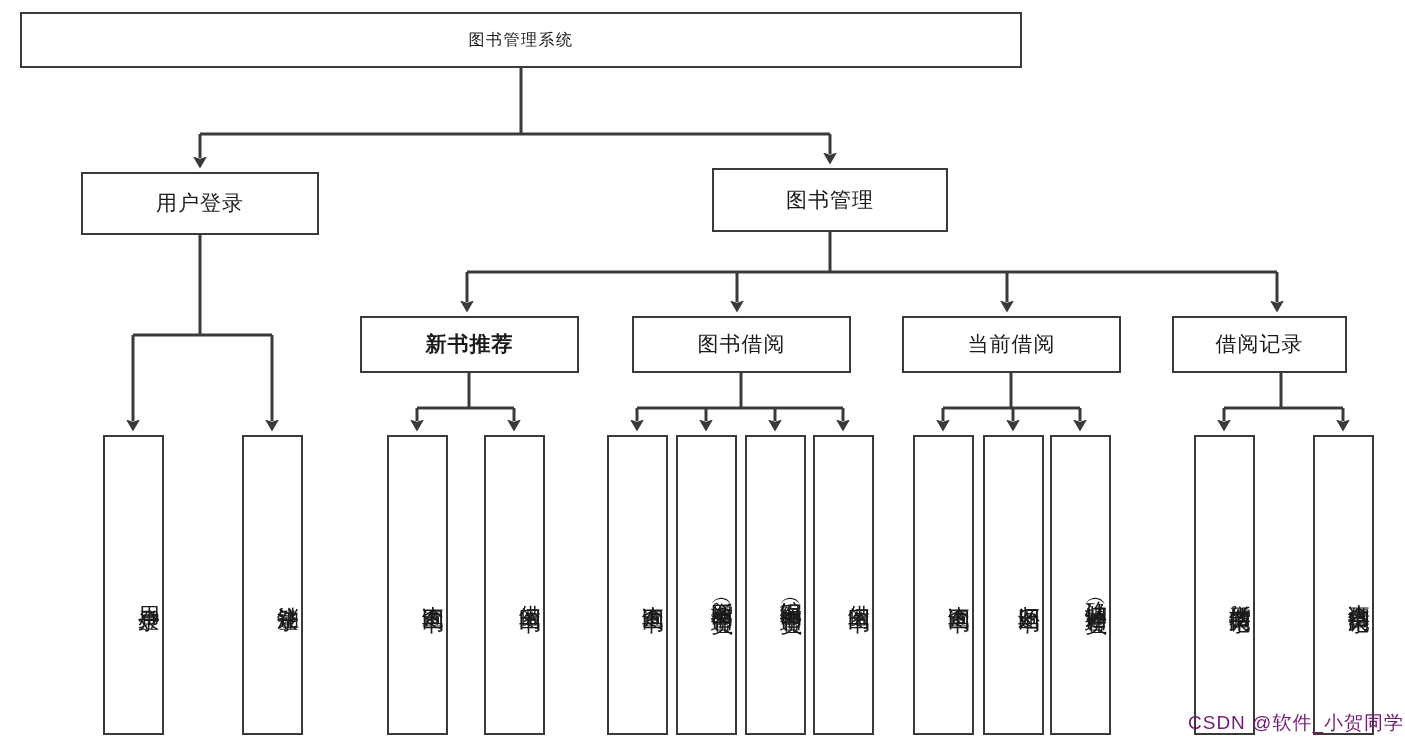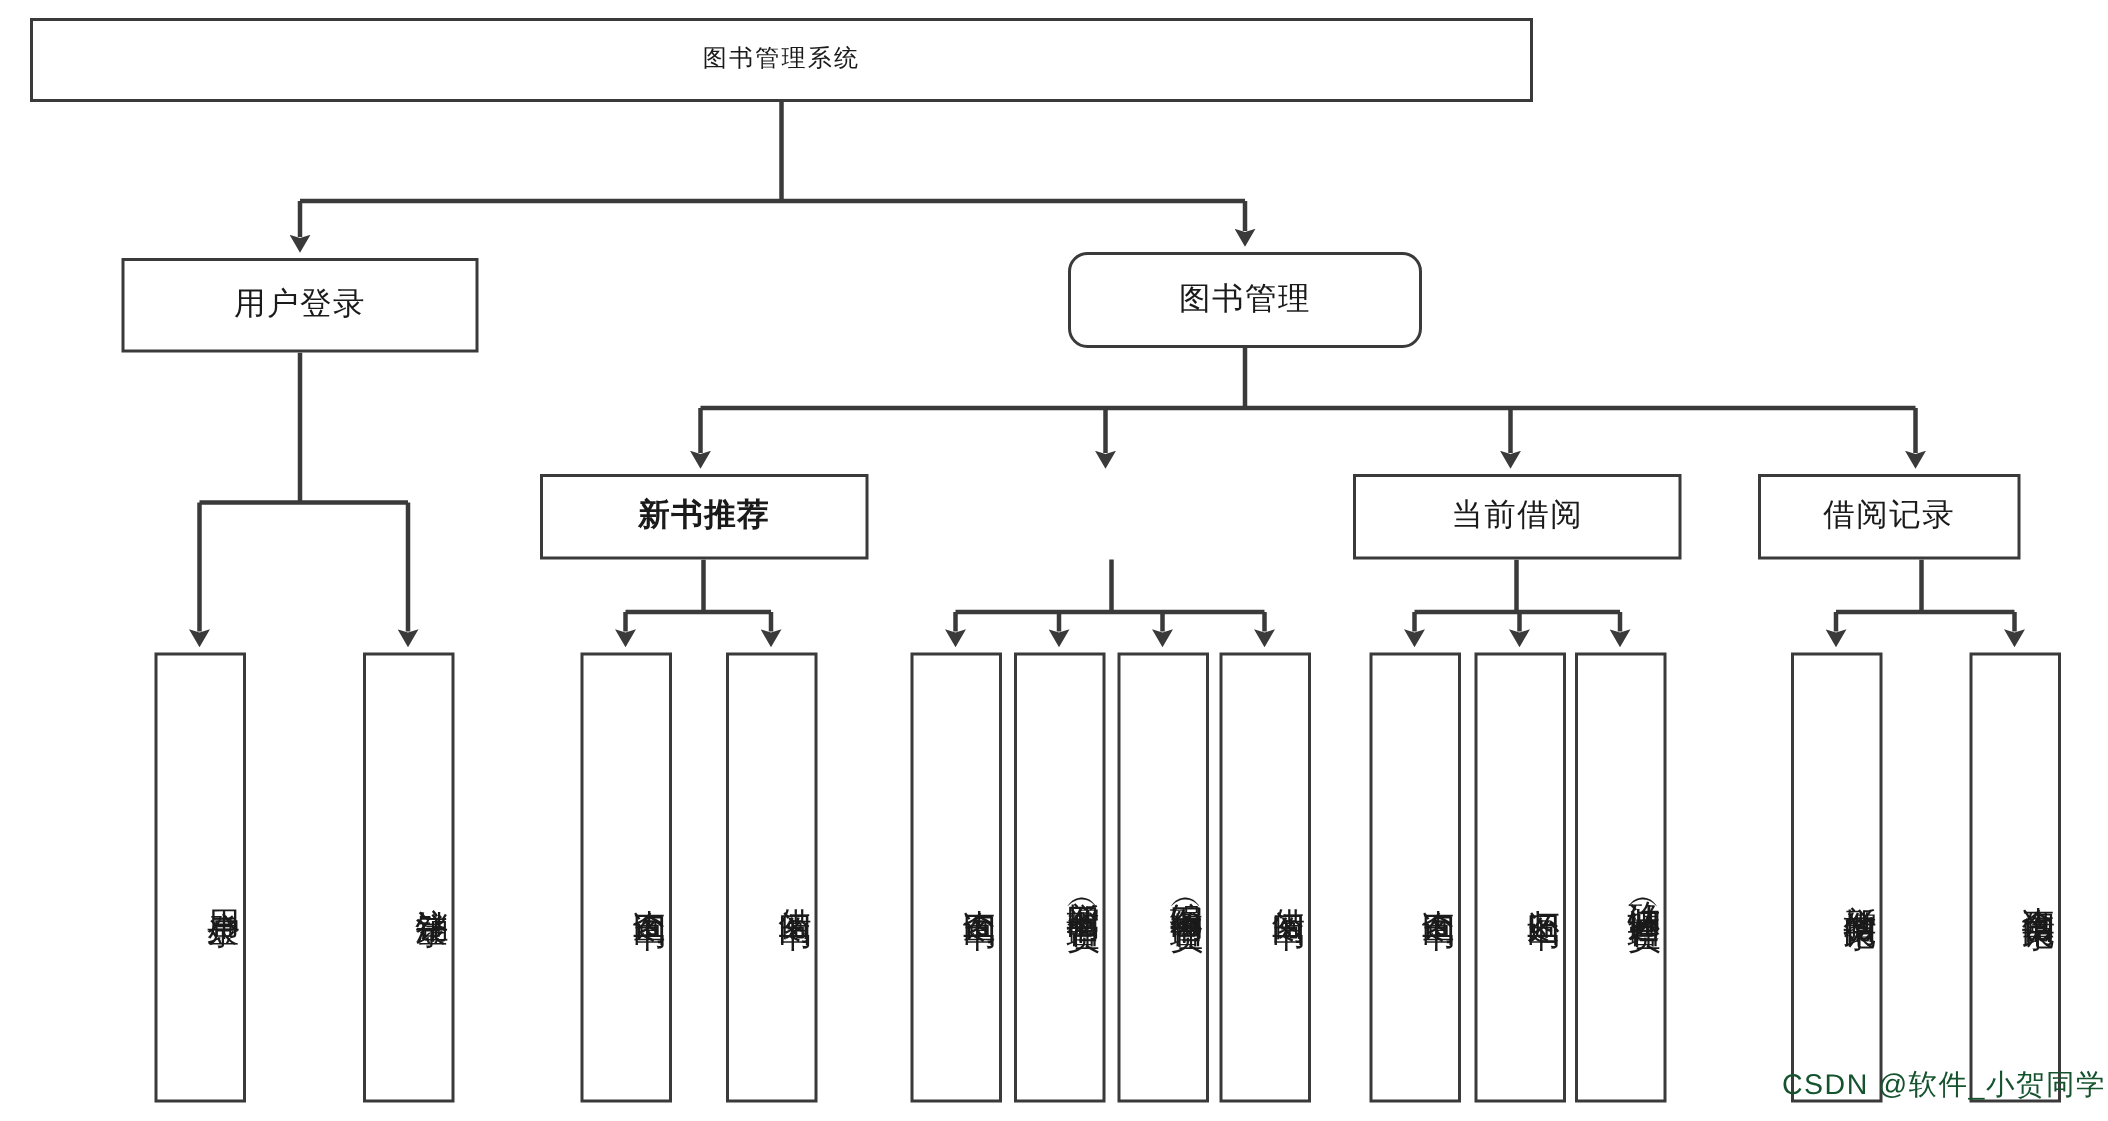--- a/index.html
+++ b/index.html
@@ -55,21 +55,21 @@
   .node.v .vlabel{
     writing-mode:vertical-rl;
     text-orientation:upright;
     display:block;
   }
   .watermark{
     position:absolute;
     left:1188px;
     top:710px;
     font-size:19px;
-    color:#14532d;
+    color:#701a75;
     letter-spacing:1px;
     white-space:nowrap;
     z-index:5;
     font-family:"Liberation Sans","DejaVu Sans",sans-serif;
   }
 </style>
 </head>
 <body>
 
 <div id="canvas">
@@ -120,23 +120,24 @@
       <path d="M1281,373 L1281,408"></path>
       <path d="M1224,408 L1343,408"></path>
       <path d="M1224,408 L1224,421" marker-end="url(#arw)"></path>
       <path d="M1343,408 L1343,421" marker-end="url(#arw)"></path>
     </g>
   </svg>
 
   <div class="node h root" style="left:20px;top:12px;width:1002px;height:56px;">图书管理系统</div>
 
   <div class="node h" style="left:81px;top:172px;width:238px;height:63px;">用户登录</div>
-  <div class="node h" style="left:712px;top:168px;width:236px;height:64px;border-radius:13px;">图书管理</div>
+  <div class="node h" style="left:712px;top:168px;width:236px;height:64px;">图书管理</div>
 
   <div class="node h" style="left:360px;top:316px;width:219px;height:57px;font-weight:bold;">新书推荐</div>
+  <div class="node h" style="left:632px;top:316px;width:219px;height:57px;">图书借阅</div>
   <div class="node h" style="left:902px;top:316px;width:219px;height:57px;">当前借阅</div>
   <div class="node h" style="left:1172px;top:316px;width:175px;height:57px;">借阅记录</div>
 
   <div class="node v" style="left:103px;top:435px;width:61px;height:300px;">
     <span class="vlabel">用户登录</span>
   </div>
   <div class="node v" style="left:242px;top:435px;width:61px;height:300px;">
     <span class="vlabel">注销登录</span>
   </div>
   <div class="node v" style="left:387px;top:435px;width:61px;height:300px;">

